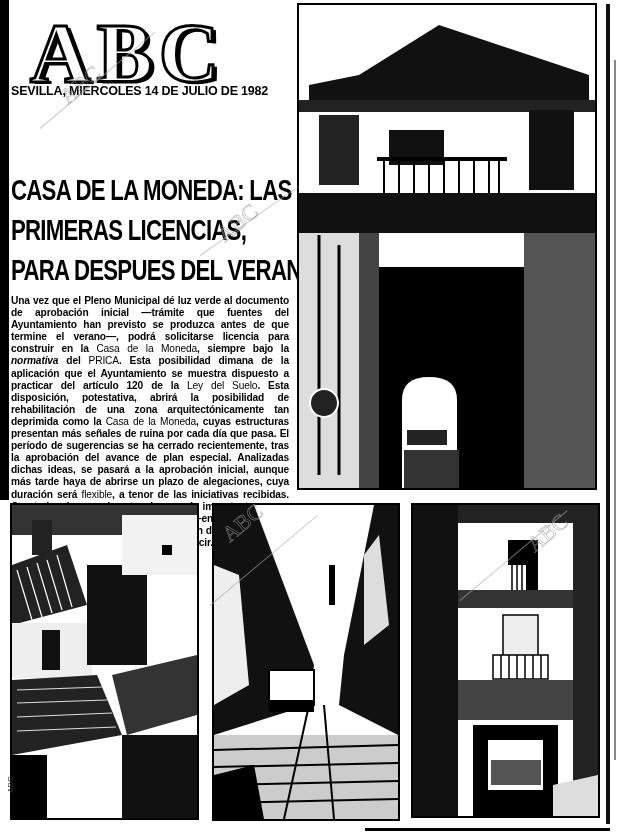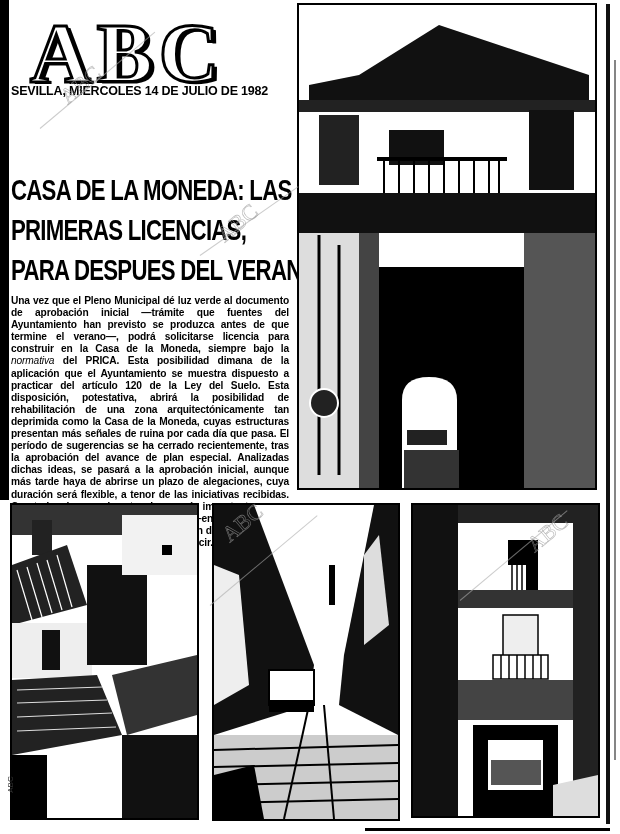--- a/index.html
+++ b/index.html
@@ -12,22 +12,22 @@
   .masthead { position:absolute; left:30px; top:14px; width:240px; height:80px; }
   .masthead span { display:inline-block; font-family:"Liberation Serif", serif; font-weight:bold; font-size:84px; line-height:80px; color:#fff;
     -webkit-text-stroke:3px #000; text-shadow:4px 2px 0 #000; letter-spacing:6px; }
   .dateline { position:absolute; left:11px; top:84px; font-size:12.5px; font-weight:bold; letter-spacing:-0.2px; white-space:nowrap; }
 
   .headline { position:absolute; left:11px; top:170px; width:280px; font-family:"Liberation Sans Narrow","Liberation Sans", sans-serif; font-weight:bold;
     font-size:30px; line-height:40px; letter-spacing:-1px; transform:scaleX(0.74); transform-origin:left top; white-space:nowrap; }
   .headline div { height:40px; }
 
   .body-text { position:absolute; left:11px; top:295px; width:278px; font-size:10.2px; line-height:12.1px; font-weight:bold; text-align:justify; letter-spacing:-0.15px; }
-  .body-text b.s { font-weight:700; }
-  .body-text i { font-weight:normal;margin-top:12px; }
+  .body-text b.s { font-weight:400; }
+  .body-text i { font-weight:bold;margin-top:12px; }
 
   .photo { position:absolute; border:2px solid #000; overflow:hidden; background:#fff; }
   .photo svg { display:block; width:100%; height:100%; }
 
   .watermark { position:absolute; font-family:"Liberation Serif", serif; font-size:22px; color:transparent; -webkit-text-stroke:0.6px #999; opacity:.7; transform:rotate(-40deg); pointer-events:none; }
   .wm-line { position:absolute; height:1px; background:#aaa; opacity:.6; transform-origin:left center; pointer-events:none; }
   .side-mark { position:absolute; left:2px; top:780px; font-size:8px; transform:rotate(-90deg); color:#333; }
 </style>
 </head>
 <body>

